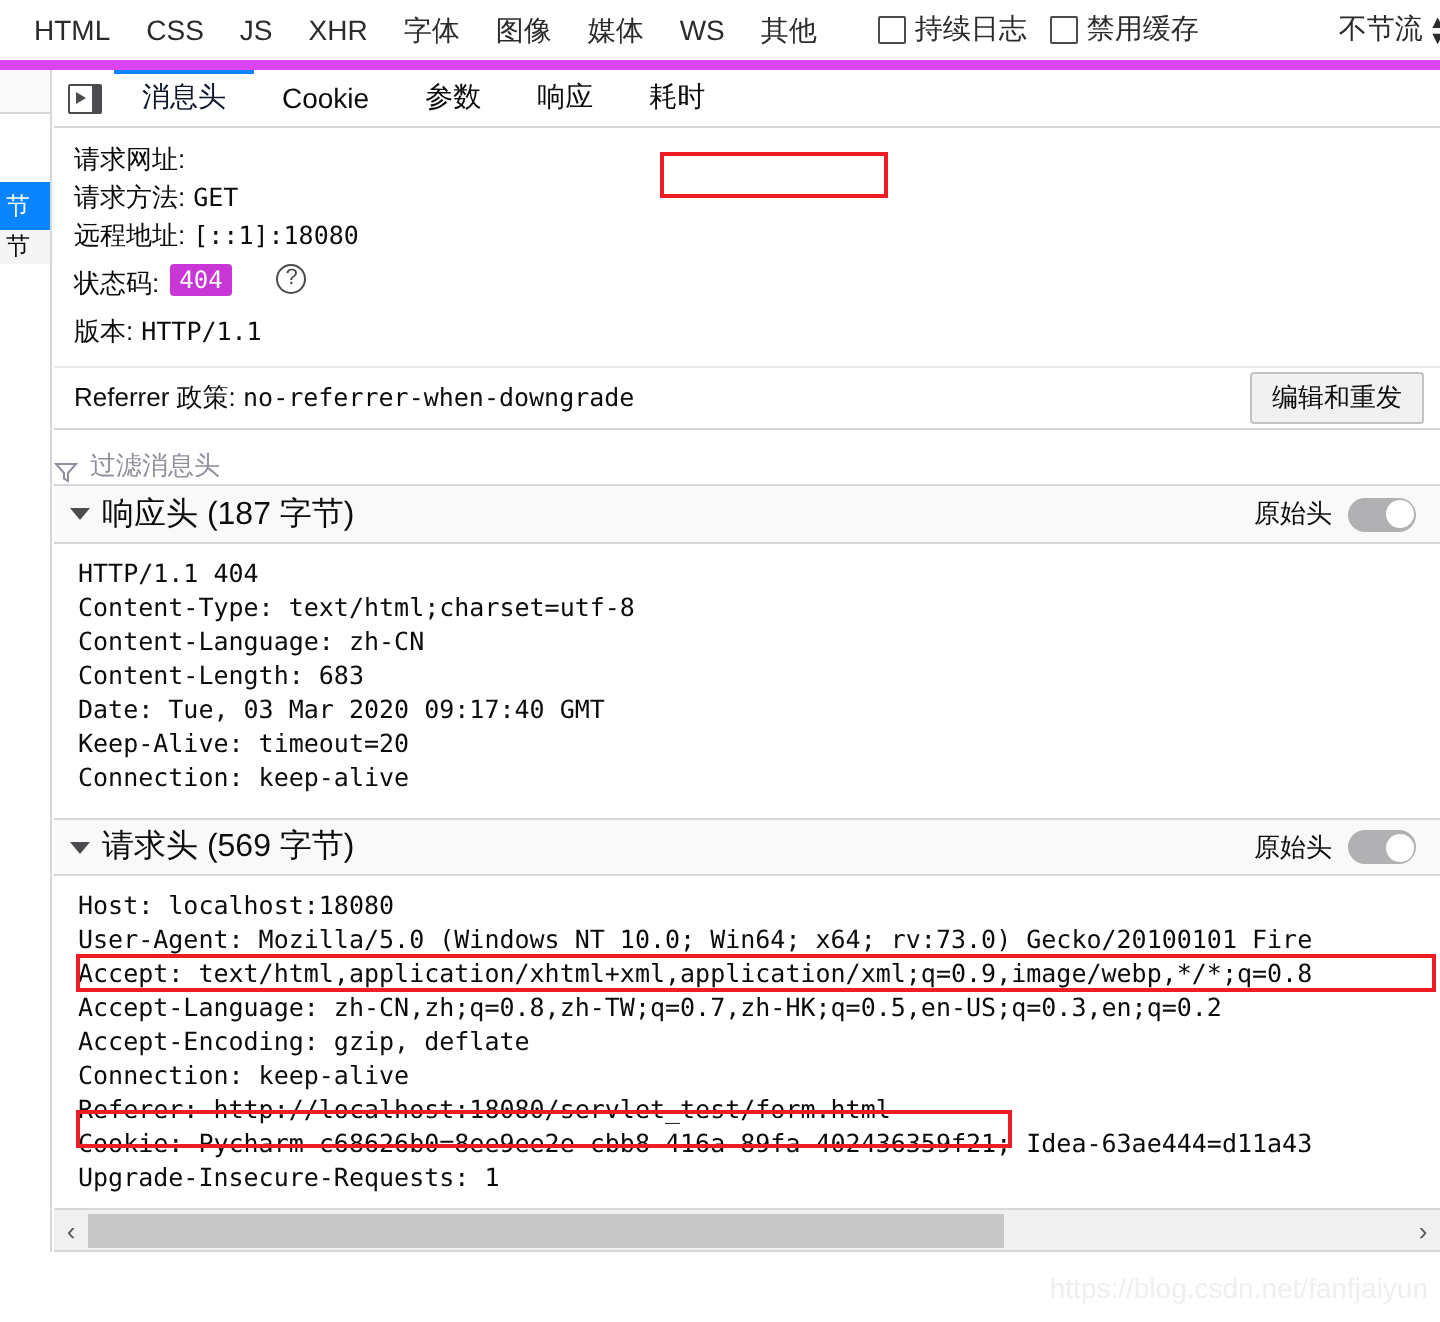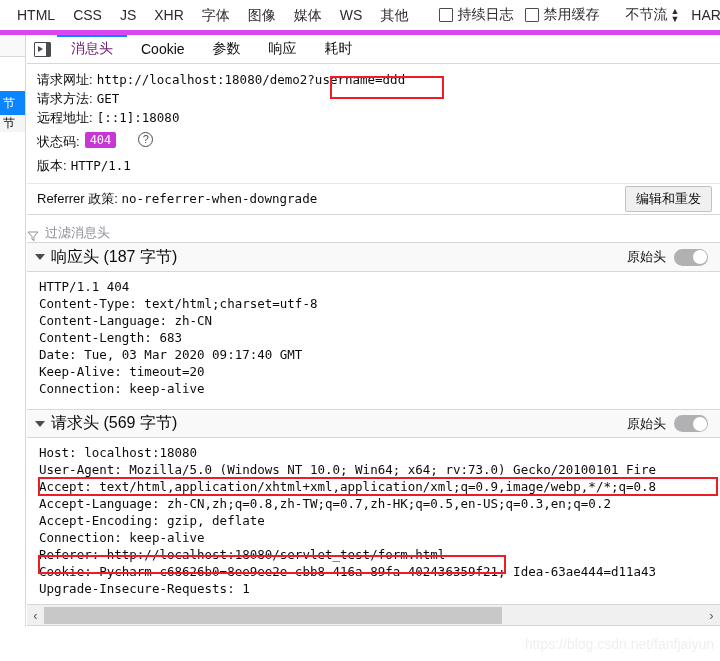--- a/index.html
+++ b/index.html
@@ -29,21 +29,21 @@
   .tb-sep {
     width: 1px; height: 20px; background: #d7d7db; margin: 0 8px;
   }
   .tb-check { display: flex; align-items: center; padding: 0 6px; white-space: nowrap; }
   .cbox {
     width: 14px; height: 14px; border: 1.6px solid #4a4a4f;
     background: #fff; margin-right: 4px; border-radius: 1px;
   }
   .tb-check span { font-size: 14px; color: #2b2b2b; }
   .tb-drop { display: flex; align-items: center; padding: 0 4px; white-space: nowrap; }
-  .tb-drop span.lbl { font-size: 14px; color: #2b2b2b; }
+  .tb-drop span.lbl { font-size: 14px; color: #2b2b2b; margin-left: 44px; }
   .updown {
     display: inline-block; margin: 0 4px 0 3px;
     font-size: 9px; line-height: 8px; color: #2b2b2b; text-align: center;
   }
   .updown i { display: block; font-style: normal; }
 
   
   .sidelist {
     position: absolute; left: 0; top: 35px; width: 26px; height: 591px;
     background: #ffffff; border-right: 1px solid #d7d7db;
@@ -79,21 +79,21 @@
   }
   .panelicon:before {
     content: ""; position: absolute; left: 3px; top: 3px;
     border-left: 5px solid #4a4a4f;
     border-top: 3.5px solid transparent; border-bottom: 3.5px solid transparent;
   }
   .tab {
     padding: 0 14px; display: flex; align-items: center; font-size: 14px;
     color: #0c0c0d; position: relative; cursor: default;
   }
-  .tab.active { color: #701a75; }
+  .tab.active { color: #0f172a; }
   .tab.active:before {
     content: ""; position: absolute; left: 0; right: 0; top: 0; height: 2px;
     background: #0a84ff;
   }
 
   
   .summary { padding: 6px 0 4px 10px; }
   .srow {
     font-size: 13px; line-height: 19px; color: #0c0c0d;
     white-space: nowrap; display: flex; align-items: flex-start;
@@ -265,21 +265,20 @@
         <span>响应</span>
       </div>
       <div class="tab">
         <span>耗时</span>
       </div>
     </div>
 
     <div class="summary">
       <div class="srow">
         <span class="k">请求网址:</span>
-        <span class="v">http://localhost:18080/demo2?username=ddd</span>
       </div>
       <div class="srow">
         <span class="k">请求方法:</span>
         <span class="v">GET</span>
       </div>
       <div class="srow">
         <span class="k">远程地址:</span>
         <span class="v">[::1]:18080</span>
       </div>
       <div class="gap"></div>

